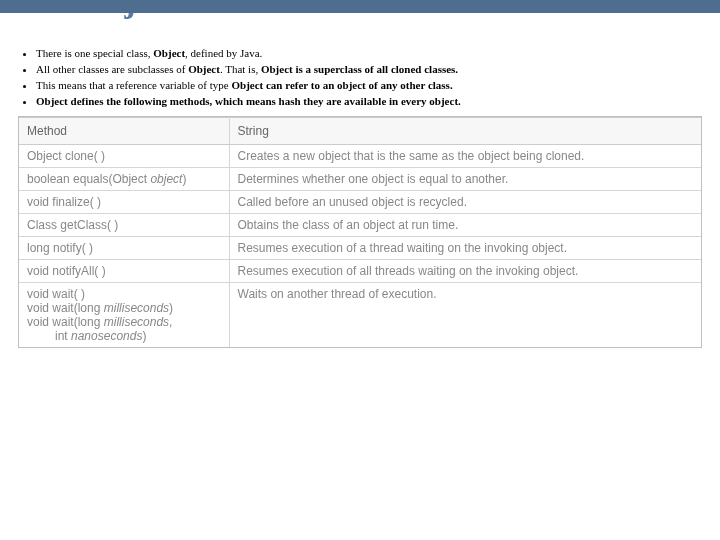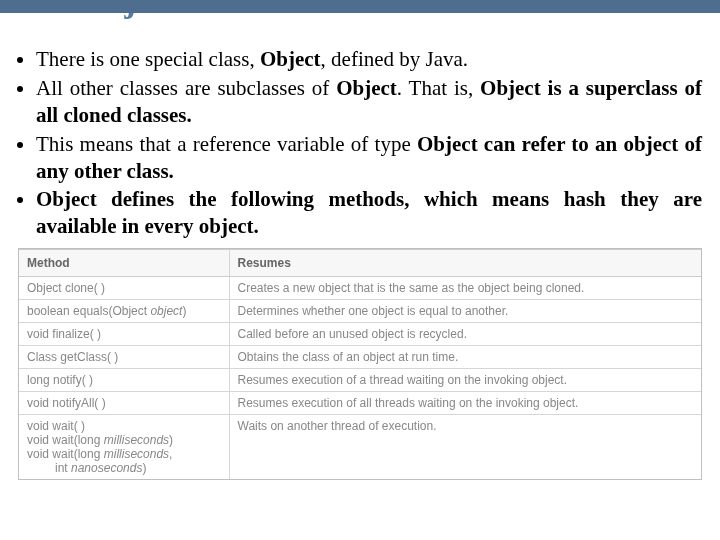--- a/index.html
+++ b/index.html
@@ -34,41 +34,41 @@
     position: absolute;
     top: 0;
     left: -18px;
     width: 720px;
     height: 13px;
     background: #4f6d8f;
   }
   .bullets {
     margin: 4px 0 8px 0;
     padding-left: 18px;
-    font-size: 21px;
+    font-size: 11px;
     line-height: 1.28;
     color: #000;
     text-align: justify;
   }
   .bullets li { margin-bottom: 2px; }
   .bold { font-weight: 700; }
   .tbl-wrap {
     width: 684px;
     border: 1px solid #bfbfbf;
     font-family: Arial, Helvetica, sans-serif;
     font-size: 12px;
     color: #888;
   }
   .tbl {
     width: 100%;
     border-collapse: collapse;
   }
   .tbl th {
     text-align: left;
-    font-weight: 700;
+    font-weight: 400;
     background: #f7f7f7;
     color: #666;
     padding: 6px 8px;
     border-bottom: 1px solid #ccc;
     border-top: 1px solid #ccc;
   }
   .tbl td {
     padding: 4px 8px;
     border-bottom: 1px solid #d6d6d6;
     vertical-align: top;
@@ -105,21 +105,21 @@
     <li>
       <span class="bold">Object defines the following methods, which means hash they are available in every object.</span>
     </li>
   </ul>
 
   <div class="tbl-wrap">
     <table class="tbl">
       <tbody>
           <tr>
         <th>Method</th>
-        <th>Resumes</th>
+        <th>String</th>
       </tr>
       <tr>
         <td>Object clone( )</td>
         <td>Creates a new object that is the same as the object being cloned.</td>
       </tr>
       <tr>
         <td><span>boolean equals(Object </span><span class="i">object</span><span>)</span></td>
         <td>Determines whether one object is equal to another.</td>
       </tr>
       <tr>

